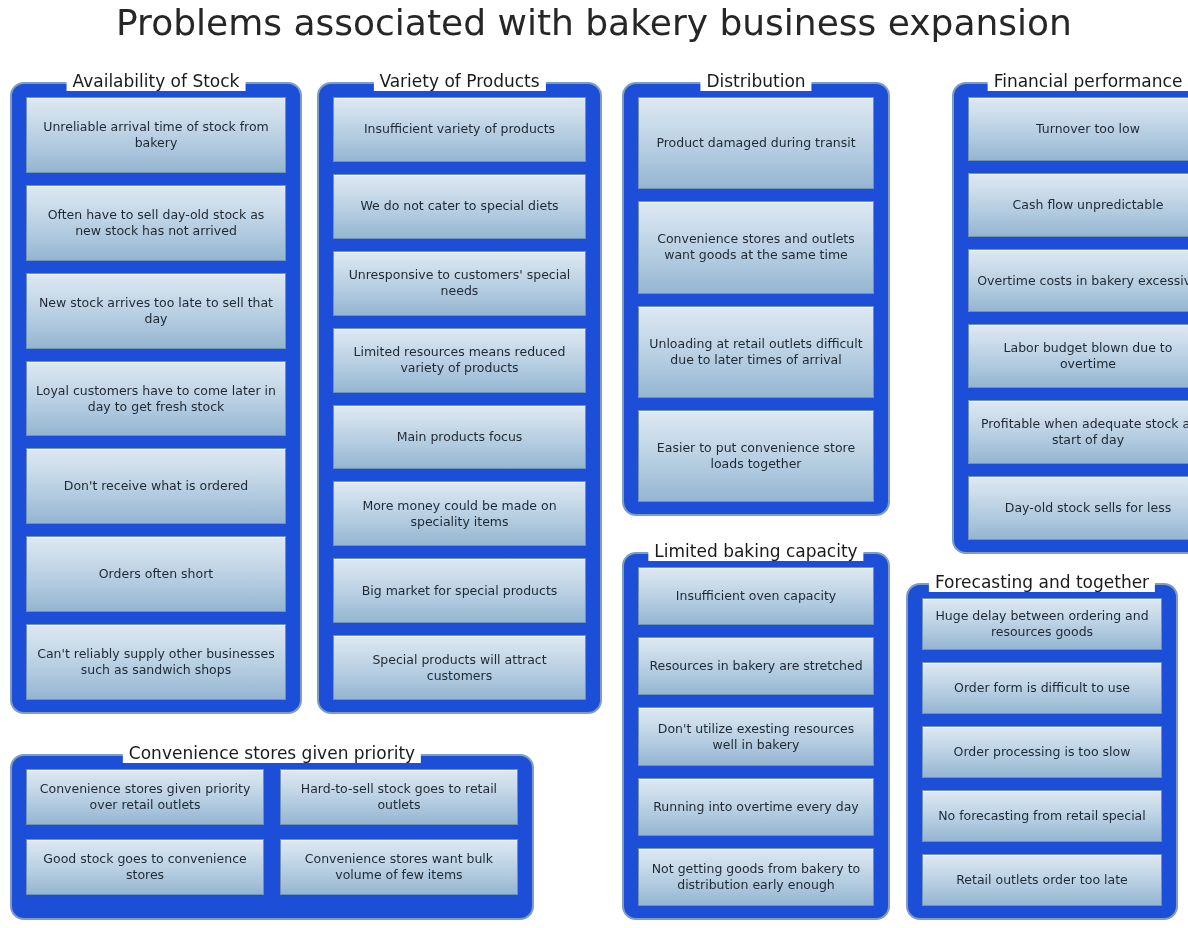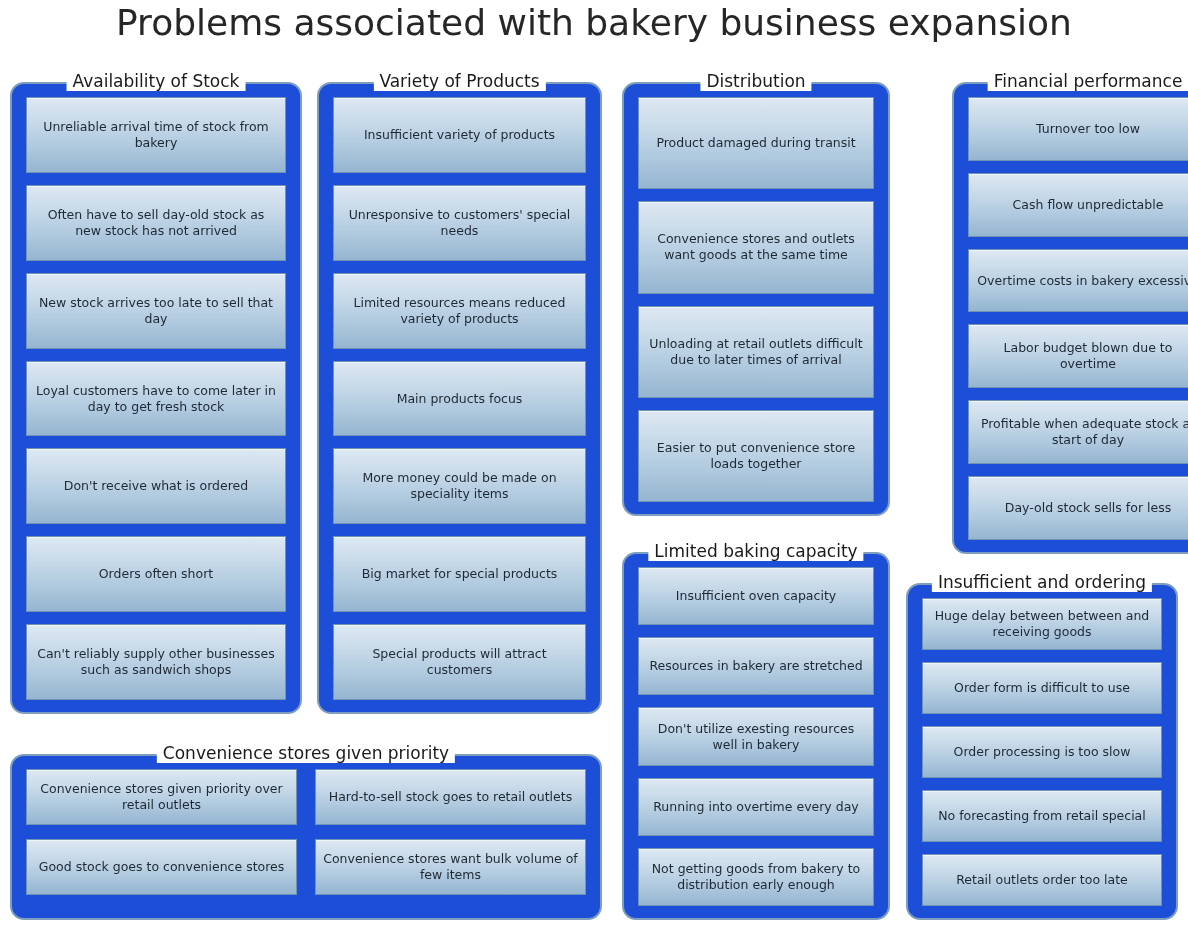--- a/index.html
+++ b/index.html
@@ -101,21 +101,21 @@
     margin-bottom: 14px;
   }
 
   
   #grp-availability  { left: 10px;  top: 82px;  width: 292px;  height: 632px; }
   #grp-variety       { left: 317px; top: 82px;  width: 285px;  height: 632px; }
   #grp-distribution  { left: 622px; top: 82px;  width: 268px;  height: 434px; }
   #grp-financial     { left: 906px; top: 82px;  width: 272px;  height: 472px; margin-left: 46px; }
   #grp-baking        { left: 622px; top: 552px; width: 268px;  height: 368px; padding-left: 46px; }
   #grp-forecasting   { left: 906px; top: 583px; width: 272px;  height: 337px; }
-  #grp-convenience   { left: 10px;  top: 754px; width: 592px;  height: 166px; }
+  #grp-convenience   { left: 10px;  top: 754px; width: 524px;  height: 166px; }
 </style>
 </head>
 <body>
 
 <div id="page-title">Problems associated with bakery business expansion</div>
 
 <div class="group" id="grp-availability">
   <div class="group-title">Availability of Stock</div>
   <div class="group-body col-stack">
     <div class="node">
@@ -142,20 +142,23 @@
   </div>
 </div>
 
 <div class="group" id="grp-variety">
   <div class="group-title">Variety of Products</div>
   <div class="group-body col-stack">
     <div class="node">
         <span>Insufficient variety of products</span>
       </div>
     <div class="node">
+        <span>We do not cater to special diets</span>
+      </div>
+    <div class="node">
         <span>Unresponsive to customers' special needs</span>
       </div>
     <div class="node">
         <span>Limited resources means reduced variety of products</span>
       </div>
     <div class="node">
         <span>Main products focus</span>
       </div>
     <div class="node">
         <span>More money could be made on speciality items</span>
@@ -226,24 +229,24 @@
     <div class="node">
         <span>Running into overtime every day</span>
       </div>
     <div class="node">
         <span>Not getting goods from bakery to distribution early enough</span>
       </div>
   </div>
 </div>
 
 <div class="group" id="grp-forecasting">
-  <div class="group-title">Insufficient and ordering</div>
-  <div class="group-body col-stack">
-    <div class="node">
-        <span>Huge delay between between and receiving goods</span>
+  <div class="group-title">Forecasting and together</div>
+  <div class="group-body col-stack">
+    <div class="node">
+        <span>Huge delay between ordering and resources goods</span>
       </div>
     <div class="node">
         <span>Order form is difficult to use</span>
       </div>
     <div class="node">
         <span>Order processing is too slow</span>
       </div>
     <div class="node">
         <span>No forecasting from retail special</span>
       </div>

